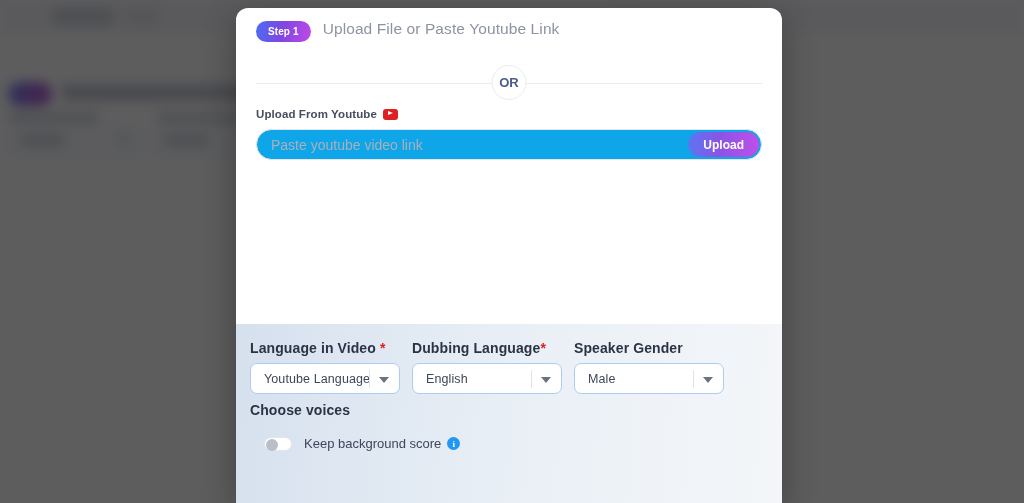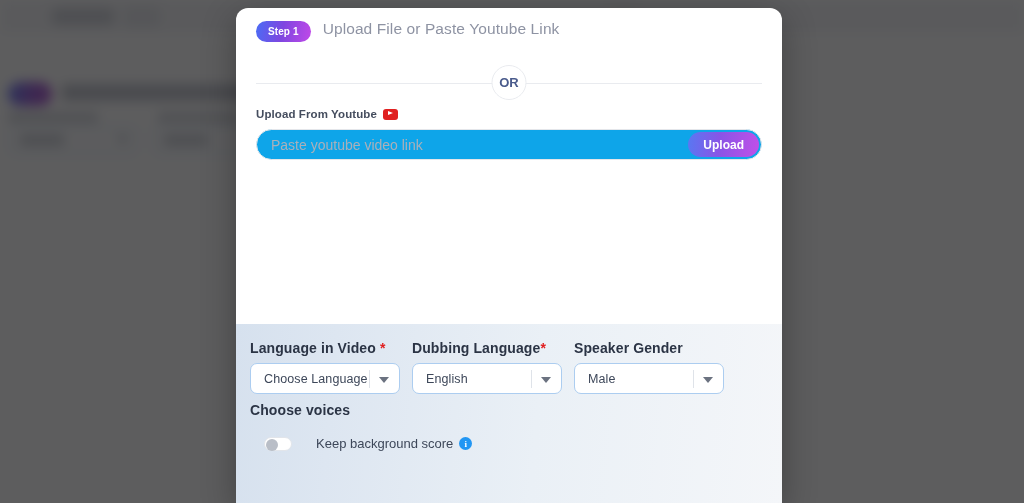--- a/index.html
+++ b/index.html
@@ -263,21 +263,21 @@
     background: #3d4759;
     clip-path: polygon(0 0, 100% 0, 50% 100%);
     margin-left: 6px;
     position: relative; top: -1px;
   }
 
   .voices-block { margin-top: 8px; }
 
   .toggle-row {
     margin-top: 18px;
-    display: flex; align-items: center; gap: 24px;
+    display: flex; align-items: center; gap: 12px;
     padding-left: 14px;
   }
   .toggle {
     width: 28px; height: 14px;
     border-radius: 8px;
     background: #ffffff;
     border: 1px solid #e2e5ea;
     position: relative;
     cursor: pointer;
     flex: none;
@@ -352,21 +352,21 @@
 
   <div class="lower">
 
     <div class="field-row">
 
       <div class="field">
         <div class="field-label">
           <span>Language in Video</span><span class="req"> *</span>
         </div>
         <div class="select-box">
-          <span class="select-value">Choose Language</span>
+          <span class="select-value">Youtube Language</span>
           <span class="select-sep"></span>
           <span class="select-caret"></span>
         </div>
       </div>
 
       <div class="field">
         <div class="field-label">
           <span>Dubbing Language</span><span class="req">*</span>
         </div>
         <div class="select-box">

